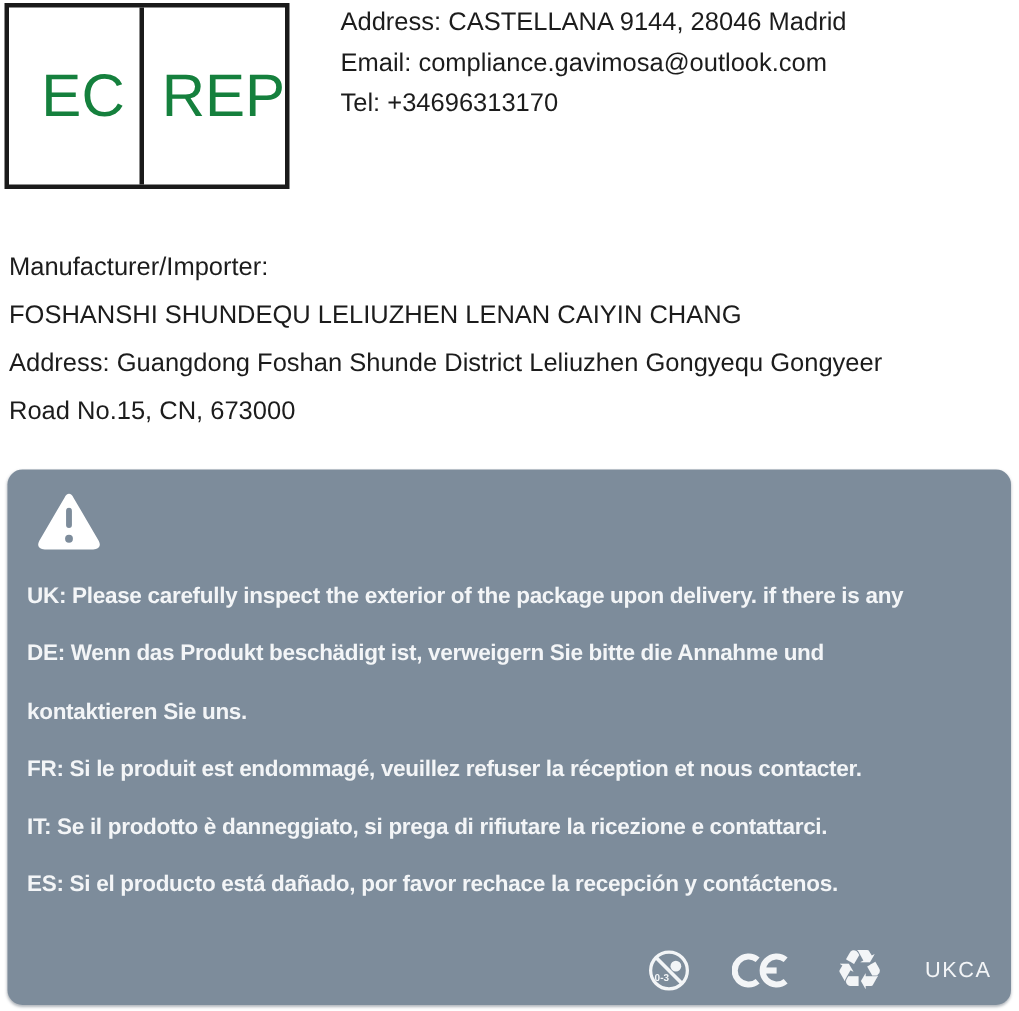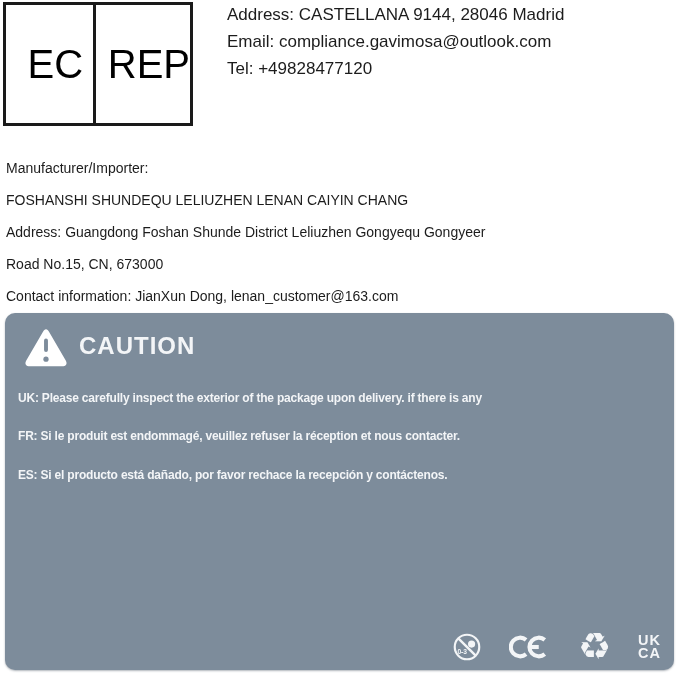--- a/index.html
+++ b/index.html
@@ -9,93 +9,94 @@
     font-family:"Liberation Sans",sans-serif;
     color:var(--text,#1c1c1c);
   }
   
   .ecrep{
     position:absolute;left:3px;top:2px;width:184px;height:118px;
     border:3px solid #1a1a1a;display:flex;
   }
   .ecrep .cell{
     flex:1;display:flex;align-items:center;justify-content:center;
-    font-size:40px;letter-spacing:0;color:#000000;padding-left:12px;
+    font-size:40px;letter-spacing:0;color:#15803d;padding-left:12px;
   }
   .ecrep .cell.right{border-left:3px solid #1a1a1a;}
   
   .dist{position:absolute;left:227px;top:1px;font-size:17px;line-height:27px;white-space:nowrap;}
   
-  .manu{position:absolute;left:6px;top:152px;font-size:14px;line-height:32px;white-space:nowrap;}
+  .manu{position:absolute;left:6px;top:162px;font-size:17px;line-height:32px;white-space:nowrap;}
   
   .caution{
     position:absolute;left:5px;top:313px;width:669px;height:357px;
     background:var(--caution-bg,#7d8c9b);border-radius:10px;
     color:var(--caution-text,#f3f5f7);
     box-shadow:0 1px 2px rgba(80,92,104,.45);
   }
   .c-triangle{position:absolute;left:18px;top:12px;}
   .c-title{
     position:absolute;left:74px;top:19px;
     font-size:24px;font-weight:bold;letter-spacing:1px;
   }
   .c-lines{position:absolute;left:13px;right:13px;top:66px;}
   .c-lines p{
     margin:0;height:38.4px;line-height:38.4px;
-    font-size:12px;font-weight:bold;letter-spacing:-0.2px;white-space:nowrap;
+    font-size:15px;font-weight:bold;letter-spacing:-0.2px;white-space:nowrap;
   }
   .c-icons{
     position:absolute;right:13px;bottom:5px;height:36px;
     display:flex;align-items:center;gap:27px;
   }
   .tri-fill{fill:#ffffff;}
   .tri-cut{fill:var(--caution-bg,#7d8c9b);}
   .wht-stroke{stroke:var(--caution-text,#f3f5f7);fill:none;}
   .wht-fill{fill:var(--caution-text,#f3f5f7);}
   .recycle{font-size:37px;line-height:36px;color:var(--caution-text,#f3f5f7);}
-  .ukca{display:flex;flex-direction:column;align-items:flex-end;
-    font-size:14.5px;font-weight:bold;line-height:13px;letter-spacing:1px;}
+  .ukca{display:flex;flex-direction:row;align-items:flex-end;
+    font-size:14.5px;font-weight:normal;line-height:13px;letter-spacing:1px;}
 </style>
 </head>
 <body>
 
 <div class="page">
 
   <div class="ecrep">
     <div class="cell">EC</div>
     <div class="cell right">REP</div>
   </div>
 
   <div class="dist">
     <div>Address: CASTELLANA 9144, 28046 Madrid</div>
     <div>Email: compliance.gavimosa@outlook.com</div>
-    <div>Tel: +49828477120</div>
+    <div>Tel: +34696313170</div>
   </div>
 
   <div class="manu">
     <div>Manufacturer/Importer:</div>
     <div>FOSHANSHI SHUNDEQU LELIUZHEN LENAN CAIYIN CHANG</div>
     <div>Address: Guangdong Foshan Shunde District Leliuzhen Gongyequ Gongyeer</div>
     <div>Road No.15, CN, 673000</div>
-    <div>Contact information: JianXun Dong, lenan_customer@163.com</div>
   </div>
 
   <div class="caution">
 
     <svg class="c-triangle" width="46" height="42" viewBox="0 0 60 56" aria-hidden="true">
       <path class="tri-fill" d="M26 9 C28 4.5 32 4.5 34 9 L56.5 47.5 C58.8 52 56.5 55 51.5 55 L8.5 55 C3.5 55 1.2 52 3.5 47.5 Z"></path>
       <rect class="tri-cut" x="27.4" y="18" width="5.2" height="18" rx="2.6"></rect>
       <circle class="tri-cut" cx="30" cy="45.5" r="3.5"></circle>
     </svg>
 
-    <div class="c-title">CAUTION</div>
 
     <div class="c-lines">
       <p>UK: Please carefully inspect the exterior of the package upon delivery. if there is any</p>
+      <p>DE: Wenn das Produkt beschädigt ist, verweigern Sie bitte die Annahme und</p>
+      <p>kontaktieren Sie uns.</p>
       <p>FR: Si le produit est endommagé, veuillez refuser la réception et nous contacter.</p>
+      <p>IT: Se il prodotto è danneggiato, si prega di rifiutare la ricezione e contattarci.</p>
       <p>ES: Si el producto está dañado, por favor rechace la recepción y contáctenos.</p>
     </div>
 
     <div class="c-icons">
 
       <svg width="30" height="30" viewBox="0 0 36 36" aria-hidden="true">
         <circle class="wht-stroke" cx="18" cy="18" r="14.7" stroke-width="2.6"></circle>
         <circle class="wht-fill" cx="23.5" cy="14.5" r="4.3"></circle>
         <text class="wht-fill" x="6.5" y="26.5" font-size="8" font-weight="bold" font-family="Liberation Sans, sans-serif">0-3</text>
         <line class="wht-stroke" x1="7.6" y1="7.6" x2="28.4" y2="28.4" stroke-width="2.9"></line>

